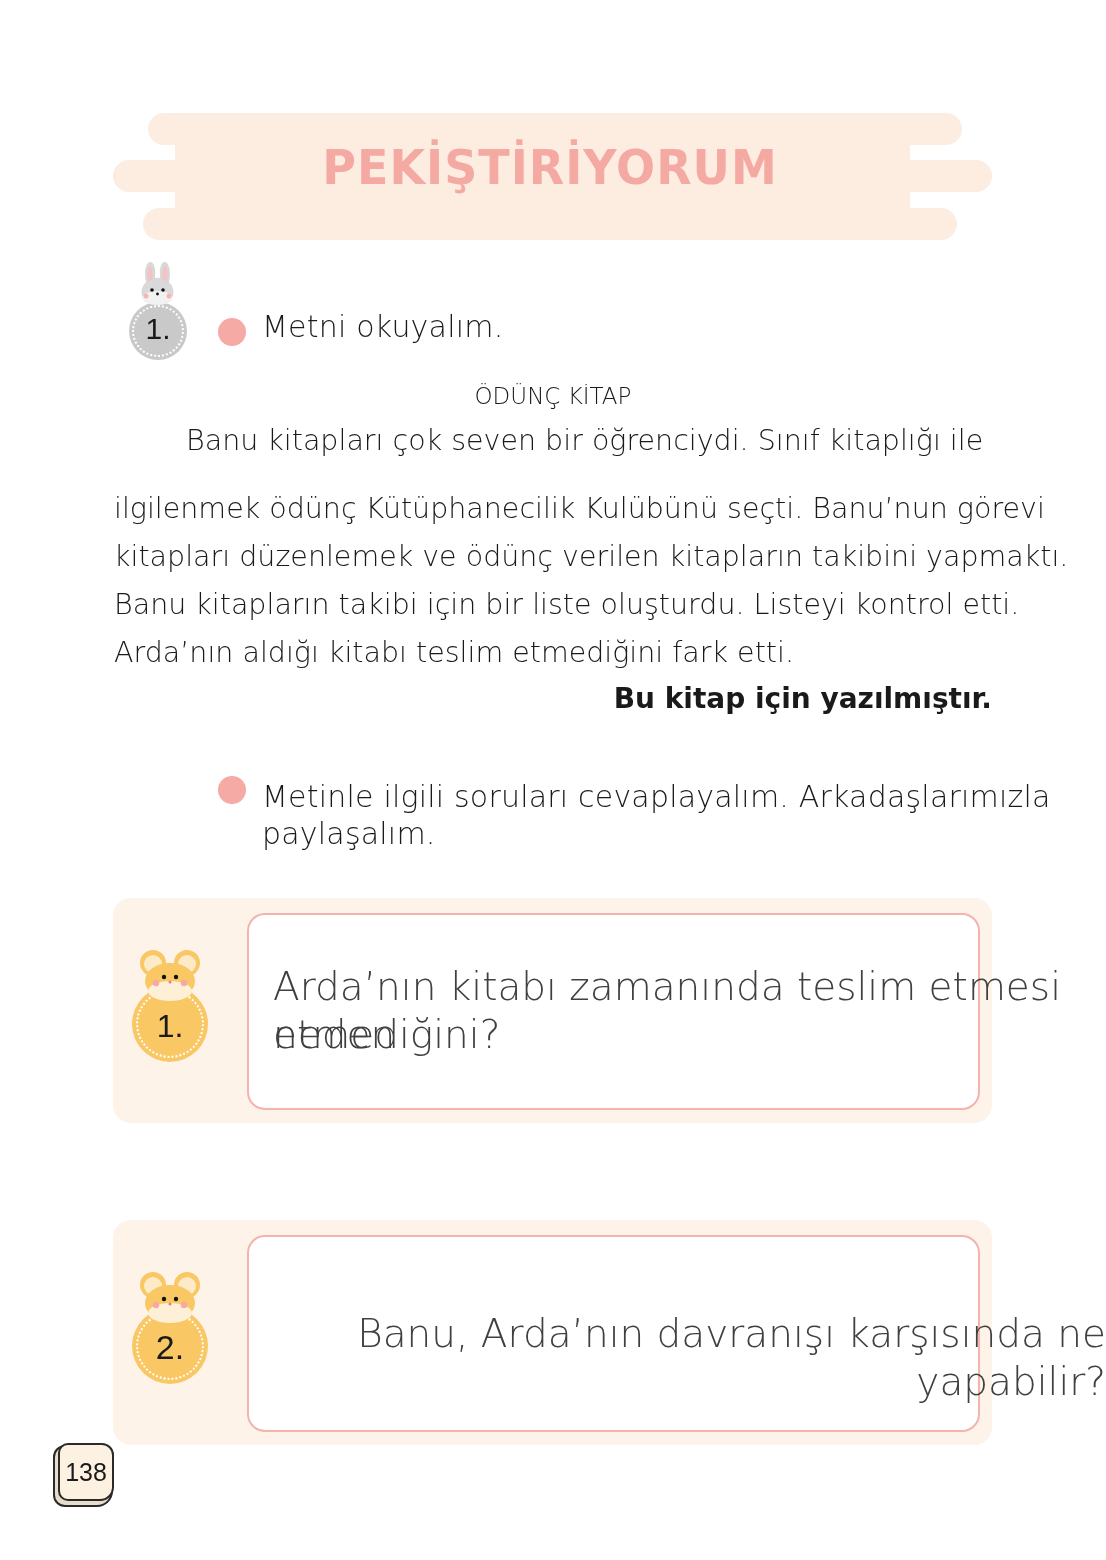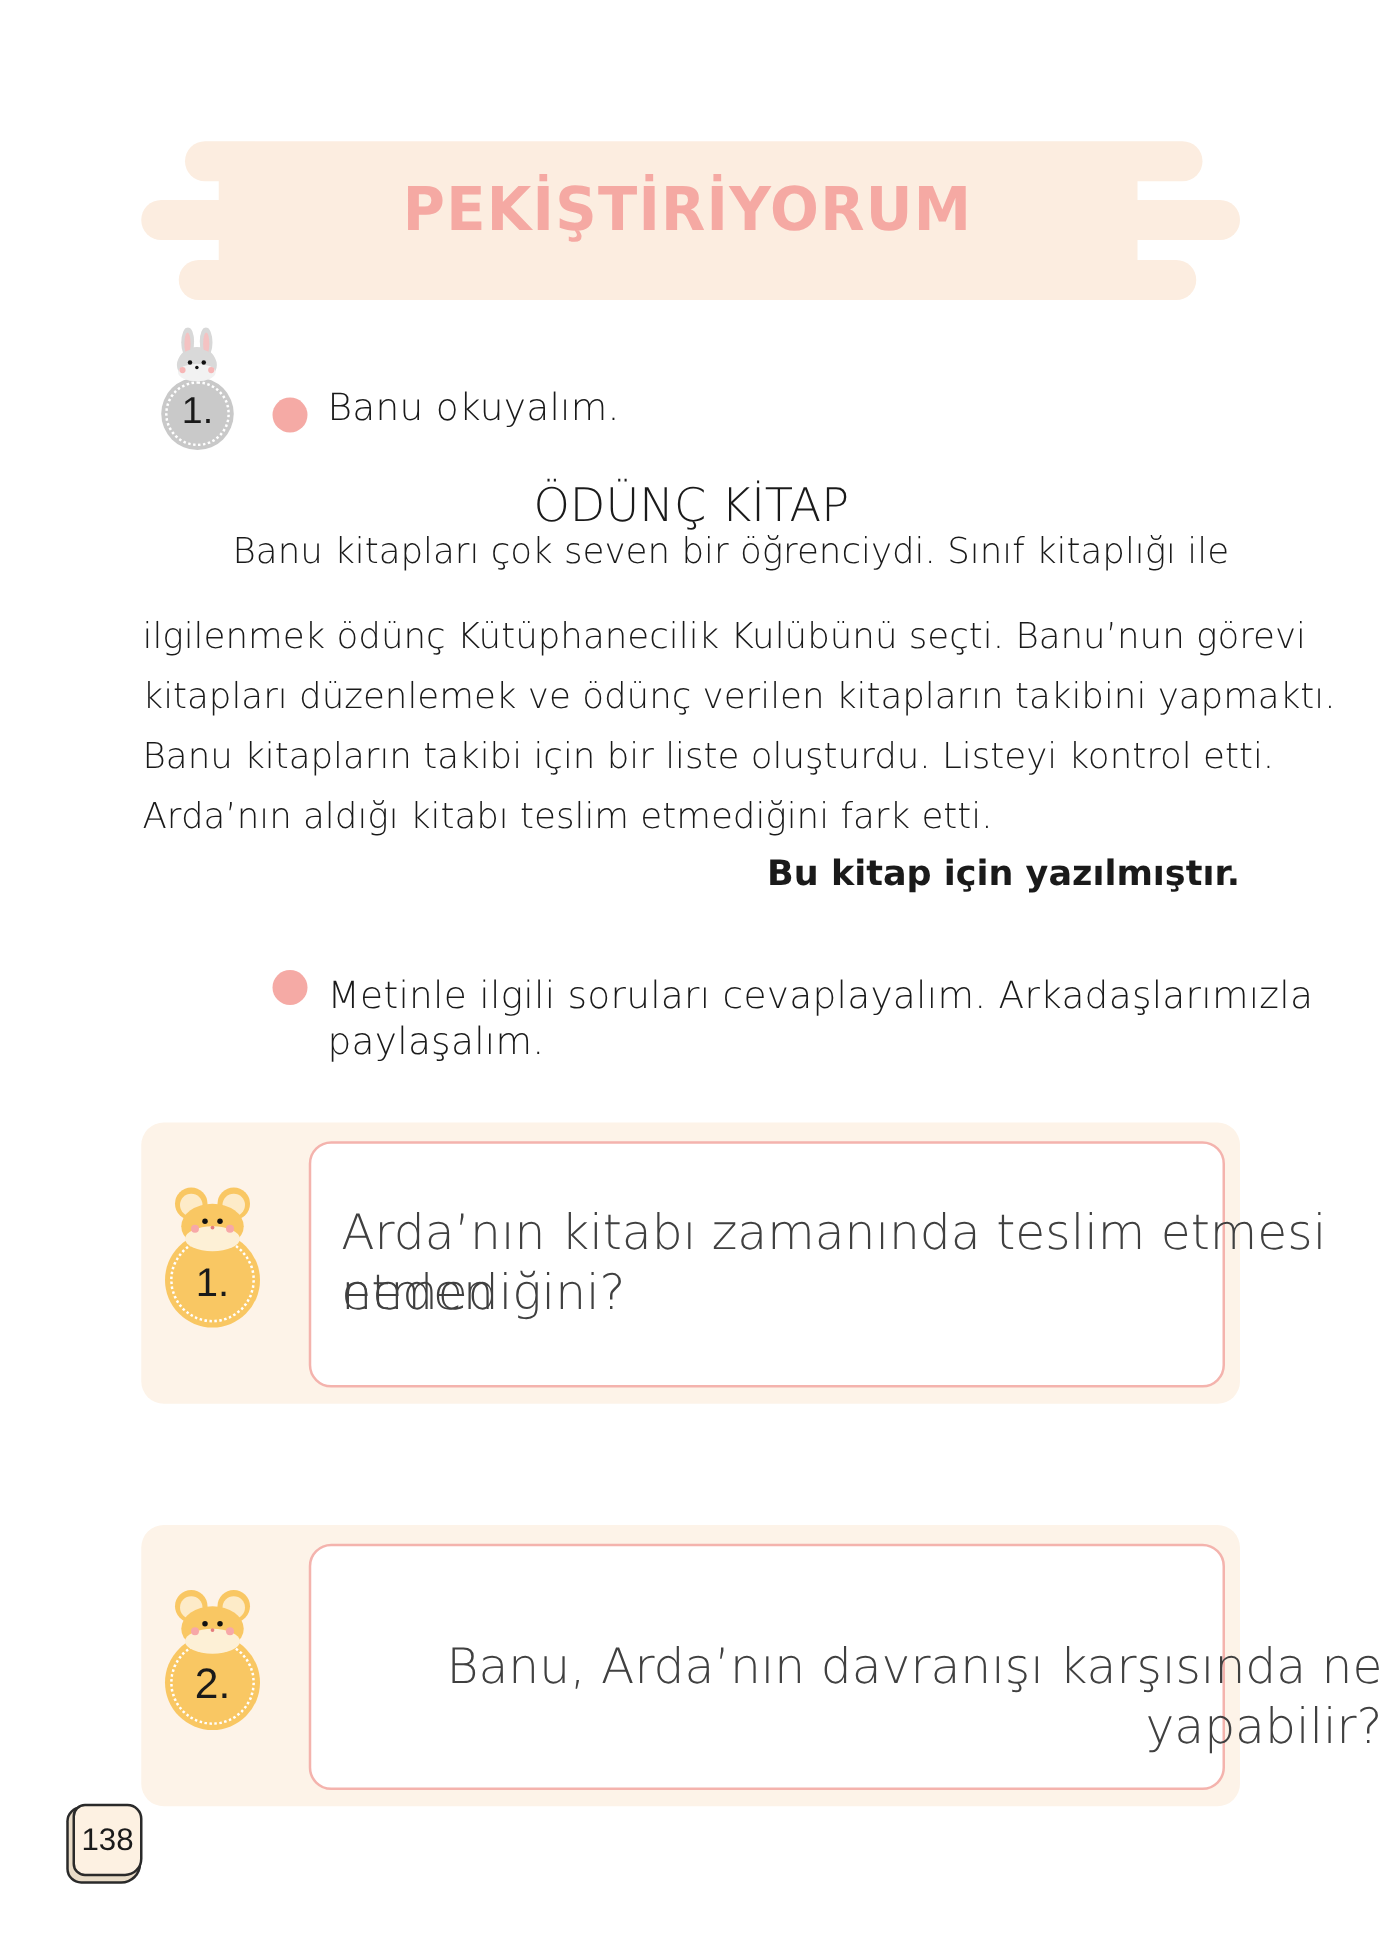--- a/index.html
+++ b/index.html
@@ -30,21 +30,21 @@
     position: absolute; width: 28px; height: 28px; border-radius: 50%; background: #f5aaa5;
   }
 
   .instr {
     position: absolute; font-family: "DejaVu Sans", sans-serif; font-size: 30px;
     font-weight: 300; color: #1a1a1a; letter-spacing: 0.2px;
   }
 
   .title-center {
     position: absolute; left: 100px; width: 906px; top: 383px; text-align: center;
-    font-family: "DejaVu Sans", sans-serif; font-size: 37px; color: #1a1a1a;
+    font-family: "DejaVu Sans", sans-serif; font-size: 23px; color: #1a1a1a;
     font-weight: 300;
   }
   .para-line {
     position: absolute; font-family: "DejaVu Sans", sans-serif; font-size: 28.5px;
     color: #1a1a1a; white-space: nowrap; font-weight: 300;
   }
   .source {
     position: absolute; right: 114px; top: 682px; font-family: "DejaVu Sans", sans-serif;
     font-size: 28px; font-weight: bold; color: #1a1a1a; white-space: nowrap;
   }
@@ -109,21 +109,21 @@
   <ellipse cx="29.5" cy="30" rx="16" ry="13" fill="#d9d9d9"></ellipse>
   <ellipse cx="29.5" cy="37" rx="15" ry="7" fill="#f4f4f4"></ellipse>
   <circle cx="24" cy="28" r="1.8" fill="#111"></circle>
   <circle cx="35" cy="28" r="1.8" fill="#111"></circle>
   <circle cx="29.5" cy="32" r="1.4" fill="#111"></circle>
   <circle cx="18" cy="34" r="2.5" fill="#f7b6b6"></circle>
   <circle cx="41" cy="34" r="2.5" fill="#f7b6b6"></circle>
 </svg>
 
 <div class="dot-bullet" style="left:218px; top:318px;"></div>
-<div class="instr" style="left:262px; top:309px;">Banu okuyalım.</div>
+<div class="instr" style="left:262px; top:309px;">Metni okuyalım.</div>
 
 <div class="title-center">ÖDÜNÇ KİTAP</div>
 <div class="para-line" style="left:186px; top:424px;">Banu kitapları çok seven bir öğrenciydi. Sınıf kitaplığı ile</div>
 <div class="para-line" style="left:114px; top:492px;">ilgilenmek ödünç Kütüphanecilik Kulübünü seçti. Banu’nun görevi</div>
 <div class="para-line" style="left:114px; top:540px;">kitapları düzenlemek ve ödünç verilen kitapların takibini yapmaktı.</div>
 <div class="para-line" style="left:114px; top:588px;">Banu kitapların takibi için bir liste oluşturdu. Listeyi kontrol etti.</div>
 <div class="para-line" style="left:114px; top:636px;">Arda’nın aldığı kitabı teslim etmediğini fark etti.</div>
 <div class="source">Bu kitap için yazılmıştır.</div>
 
 <div class="dot-bullet" style="left:218px; top:776px;"></div>

